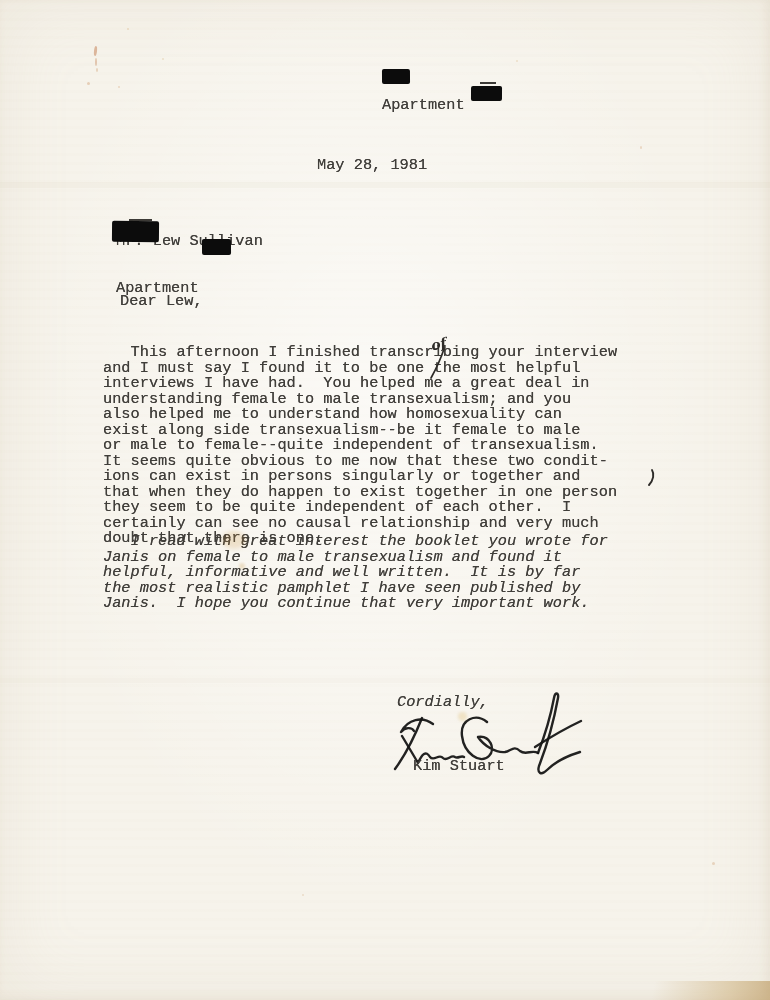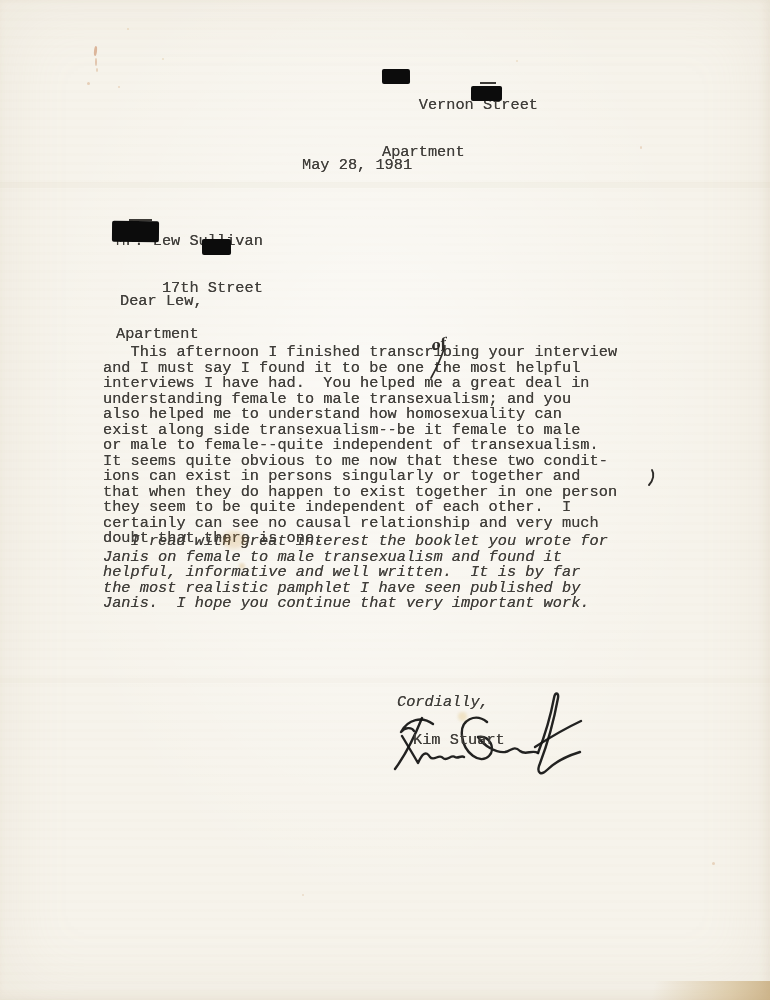--- a/index.html
+++ b/index.html
@@ -30,32 +30,30 @@
   svg{position:absolute;overflow:visible;}
   .sig-stroke{fill:none;stroke:#141414;stroke-width:2.4;stroke-linecap:round;stroke-linejoin:round;opacity:.94;}
   .pen-stroke{fill:none;stroke:#2d2b28;stroke-linecap:round;stroke-linejoin:round;}
 </style>
 </head>
 <body>
 
 <div class="scan">
 
   <div class="typed" style="left:382px;top:67px;">
-    <div>    Vernon Street</div>
     <div>Apartment</div>
   </div>
   <div class="redaction" style="left:382px;top:69px;width:28px;height:15px;transform:rotate(-.4deg);"></div>
   <div class="redaction" style="left:471px;top:86px;width:31px;height:15px;transform:rotate(.3deg);"></div>
   <div class="mark" style="left:480px;top:82px;width:16px;height:2px;"></div>
 
-  <div class="typed" style="left:302px;top:158px;">May 28, 1981</div>
+  <div class="typed" style="left:317px;top:158px;">May 28, 1981</div>
 
   <div class="typed" style="left:116px;top:203px;">
     <div>Mr. Lew Sullivan</div>
-    <div>     17th Street</div>
     <div>Apartment</div>
   </div>
   <div class="mark" style="left:129px;top:219px;width:23px;height:2px;"></div>
   <div class="redaction" style="left:112px;top:221px;width:47px;height:21px;transform:rotate(.5deg);"></div>
   <div class="redaction" style="left:202px;top:239px;width:29px;height:16px;transform:rotate(-.4deg);"></div>
 
   <div class="typed" style="left:120px;top:294px;">Dear Lew,</div>
 
   <div class="typed" style="left:103px;top:345px;">   This afternoon I finished transcribing your interview
 and I must say I found it to be one the most helpful
@@ -89,21 +87,21 @@
 
   <svg style="left:388px;top:690px;" width="200" height="92" viewBox="0 0 200 92">
     <path class="sig-stroke" d="M 34,28 C 30,38 21,60 7,79"></path>
     <path class="sig-stroke" d="M 45,34 C 34,26 20,29 13,42 C 17,37 24,37 26,41"></path>
     <path class="sig-stroke" d="M 14,46 C 20,56 26,66 30,73 C 34,64 38,60 42,67 C 46,72 51,63 55,68 C 59,72 63,64 67,67 C 70,69 73,65 76,67"></path>
     <path class="sig-stroke" d="M 99,32 C 88,23 72,29 74,46 C 76,63 92,75 101,66 C 108,59 102,45 90,47 C 96,56 108,63 117,62 C 123,61 126,55 132,61 C 138,66 144,59 150,63"></path>
     <path class="sig-stroke" d="M 150,63 C 157,45 163,24 166,8 C 167,2 171,2 170,8 C 166,30 158,58 151,76 C 149,83 153,86 159,80 C 167,72 179,66 192,62"></path>
     <path class="sig-stroke" d="M 147,57 C 161,48 176,39 193,31"></path>
   </svg>
 
-  <div class="typed" style="left:413px;top:733px;">Kim Stuart</div>
+  <div class="typed" style="left:413px;top:759px;">Kim Stuart</div>
 
   <div class="speck" style="left:94px;top:46px;width:3px;height:10px;background:rgba(188,108,60,.45);transform:rotate(6deg);"></div>
   <div class="speck" style="left:95px;top:58px;width:2px;height:8px;background:rgba(190,115,62,.35);"></div>
   <div class="speck" style="left:96px;top:68px;width:2px;height:4px;background:rgba(200,132,80,.3);"></div>
   <div class="speck" style="left:87px;top:82px;width:3px;height:3px;background:rgba(200,140,90,.35);"></div>
   <div class="speck" style="left:118px;top:86px;width:2px;height:2px;background:rgba(205,150,95,.3);"></div>
   <div class="speck" style="left:127px;top:28px;width:2px;height:2px;background:rgba(210,160,100,.3);"></div>
   <div class="speck" style="left:162px;top:58px;width:2px;height:2px;background:rgba(210,160,100,.25);"></div>
   <div class="speck" style="left:640px;top:146px;width:2px;height:3px;background:rgba(205,150,95,.3);"></div>
   <div class="speck" style="left:712px;top:862px;width:3px;height:3px;background:rgba(200,140,85,.3);"></div>

